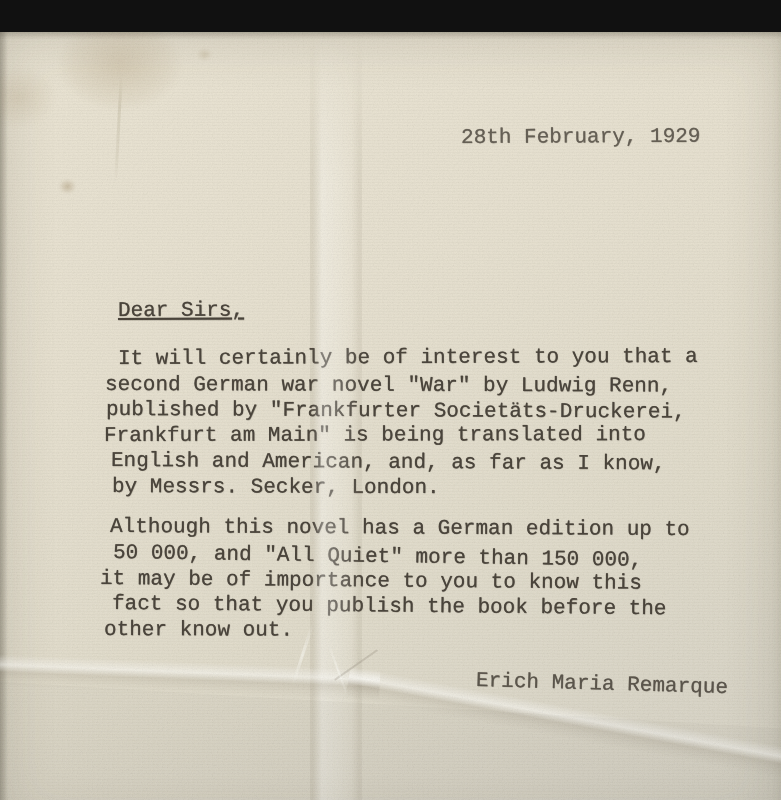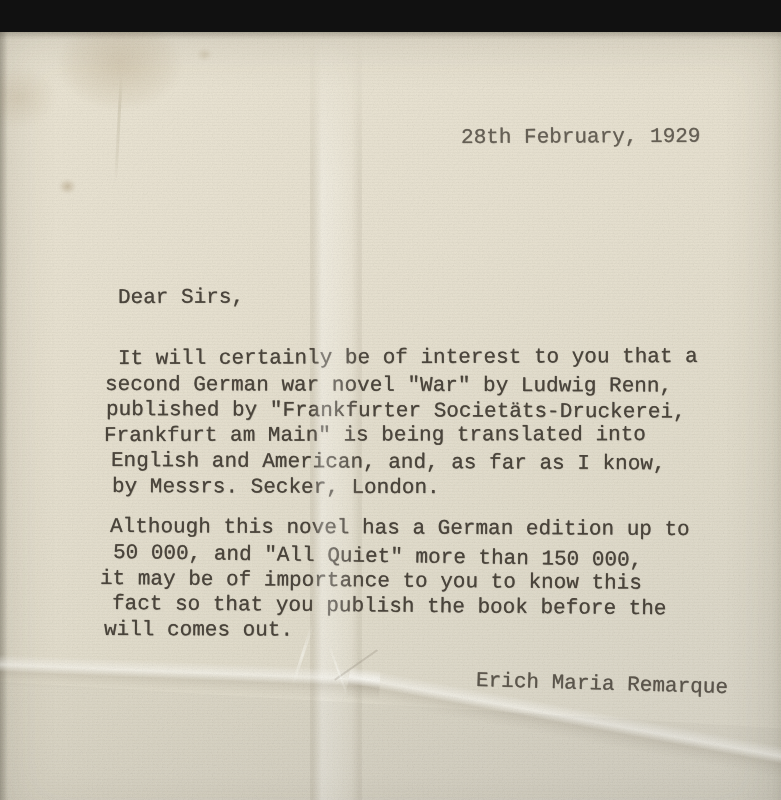--- a/index.html
+++ b/index.html
@@ -40,21 +40,21 @@
 
   
   .line{
     position:absolute;white-space:pre;
     font-size:21px;line-height:24px;letter-spacing:0;
     color:#4b453c;
     text-shadow:.3px .3px .7px rgba(74,68,59,.65), -.2px -.2px .5px rgba(74,68,59,.30);
     transform-origin:left center;
   }
   .date {left:461px;top:94px; transform:rotate(-.3deg);opacity:.82;}
-  .salut{left:118px;top:254px;transform:rotate(-.2deg);}
+  .salut{left:118px;top:267px;transform:rotate(-.2deg);text-decoration:underline;}
   .p1-0{left:118px;top:315px;transform:rotate(-.2deg);}
   .p1-1{left:105px;top:341px;transform:rotate(.15deg);}
   .p1-2{left:106px;top:366px;transform:rotate(.25deg);}
   .p1-3{left:104px;top:392px;transform:rotate(-.1deg);}
   .p1-4{left:111px;top:417px;transform:rotate(.35deg);}
   .p1-5{left:112px;top:443px;transform:rotate(.2deg);}
   .p2-0{left:110px;top:483px;transform:rotate(.3deg);}
   .p2-1{left:113px;top:509px;transform:rotate(.85deg);}
   .p2-2{left:100px;top:535px;transform:rotate(.5deg);}
   .p2-3{left:112px;top:560px;transform:rotate(.55deg);}
@@ -116,21 +116,21 @@
   <div class="line p1-1">second German war novel "War" by Ludwig Renn,</div>
   <div class="line p1-2">published by "Frankfurter Societäts-Druckerei,</div>
   <div class="line p1-3">Frankfurt am Main" is being translated into</div>
   <div class="line p1-4">English and American, and, as far as I know,</div>
   <div class="line p1-5">by Messrs. Secker, London.</div>
 
   <div class="line p2-0">Although this novel has a German edition up to</div>
   <div class="line p2-1">50 000, and "All Quiet" more than 150 000,</div>
   <div class="line p2-2">it may be of importance to you to know this</div>
   <div class="line p2-3">fact so that you publish the book before the</div>
-  <div class="line p2-4">will comes out.</div>
+  <div class="line p2-4">other know out.</div>
 
   <div class="line sig">Erich Maria Remarque</div>
 
   <div class="fold-v"></div>
   <div class="fold-h fold-h-left"></div>
   <div class="fold-h fold-h-right"></div>
   <div class="bottom-shade"></div>
   <div class="scratch scratch-1"></div>
   <div class="scratch scratch-2"></div>
   <div class="scratch scratch-3"></div>

